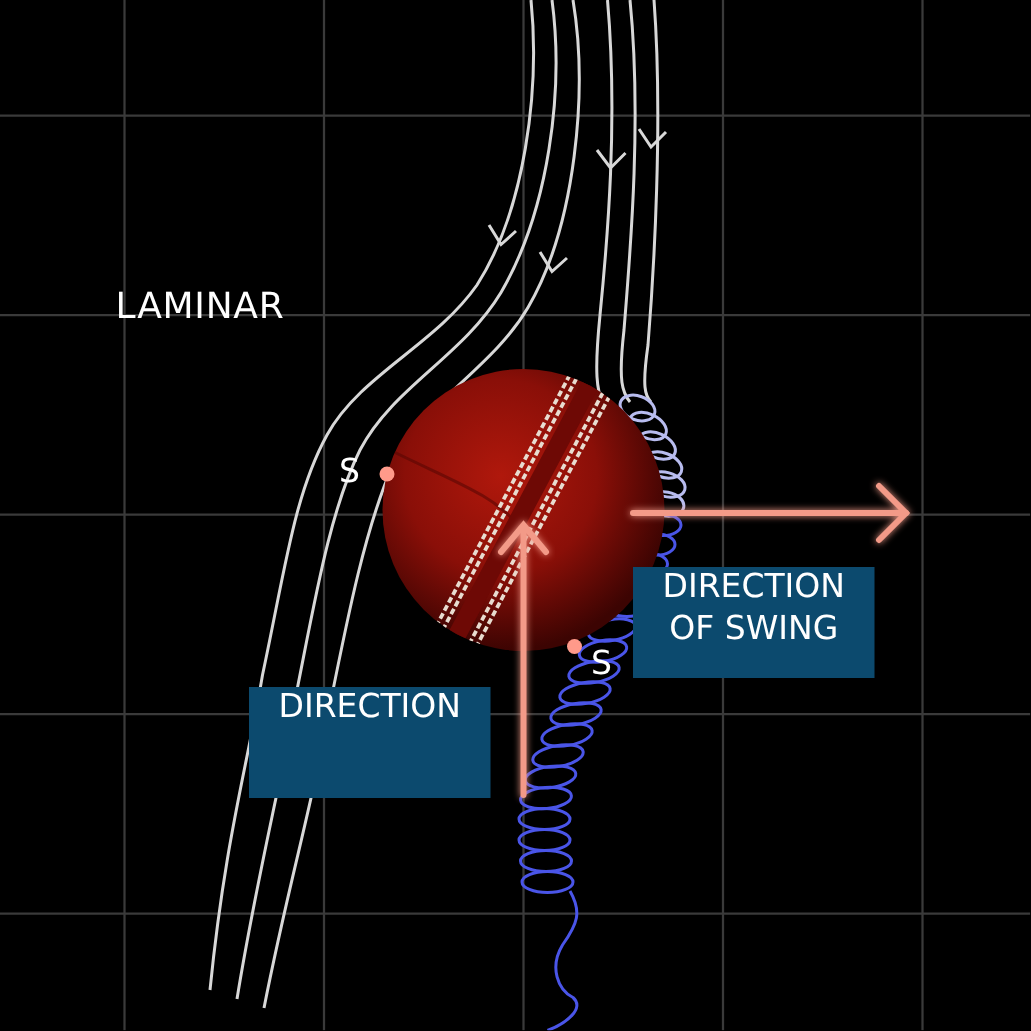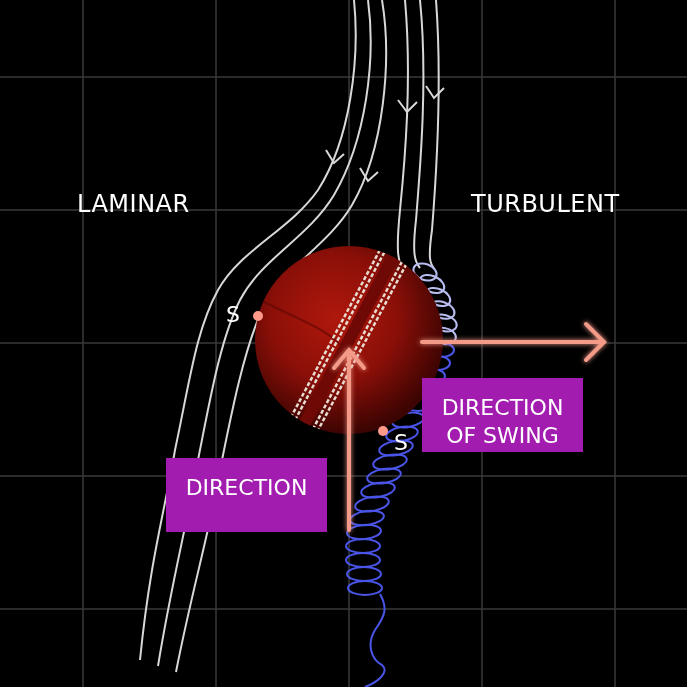--- a/index.html
+++ b/index.html
@@ -7,23 +7,23 @@
     svg.layer { position: absolute; left: 0; top: 0; }
     .region-label {
       position: absolute; color: #ffffff;
       font-family: "DejaVu Sans", sans-serif; font-size: 24px; letter-spacing: 0.5px;
     }
     .s-label {
       position: absolute; color: #ffffff;
       font-family: "DejaVu Sans", sans-serif; font-size: 22px;
     }
     .callout {
-      position: absolute; background: #a21caf; color: #ffffff;
+      position: absolute; background: #0c4a6e; color: #ffffff;
       font-family: "DejaVu Sans", sans-serif; font-size: 22px; line-height: 28px;
-      text-align: center; padding: 16px 8px; box-sizing: border-box;
+      text-align: center; padding: 0 8px; box-sizing: border-box;
     }
     .callout span { display: block; }
   </style>
 </head>
 <body>
 
 <div id="stage">
 
   <svg class="layer" width="687" height="687" viewBox="0 0 687 687">
     <defs>
@@ -129,21 +129,20 @@
       <polyline points="334,368 349,350 364,368"></polyline>
     </g>
 
     <g filter="url(#glow)" stroke="#f39a88" stroke-width="4" fill="none" stroke-linecap="round">
       <line x1="422" y1="342" x2="604" y2="342"></line>
       <polyline points="586,324 604,342 586,360"></polyline>
     </g>
   </svg>
 
   <div class="region-label" style="left:77px; top:190px;">LAMINAR</div>
-  <div class="region-label" style="left:471px; top:190px;">TURBULENT</div>
 
   <div class="s-label" style="left:226px; top:302px;">S</div>
   <div class="s-label" style="left:394px; top:430px;">S</div>
 
   <div class="callout" style="left:166px; top:458px; width:161px; height:74px;">
     <span>DIRECTION</span>
   </div>
 
   <div class="callout" style="left:422px; top:378px; width:161px; height:74px;">
     <span>DIRECTION</span>

